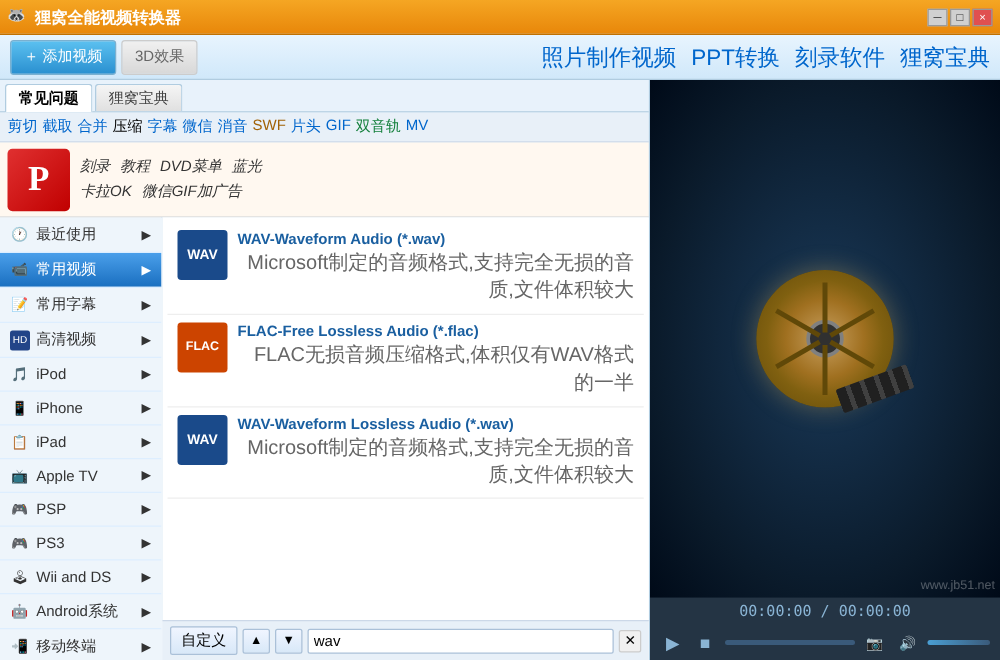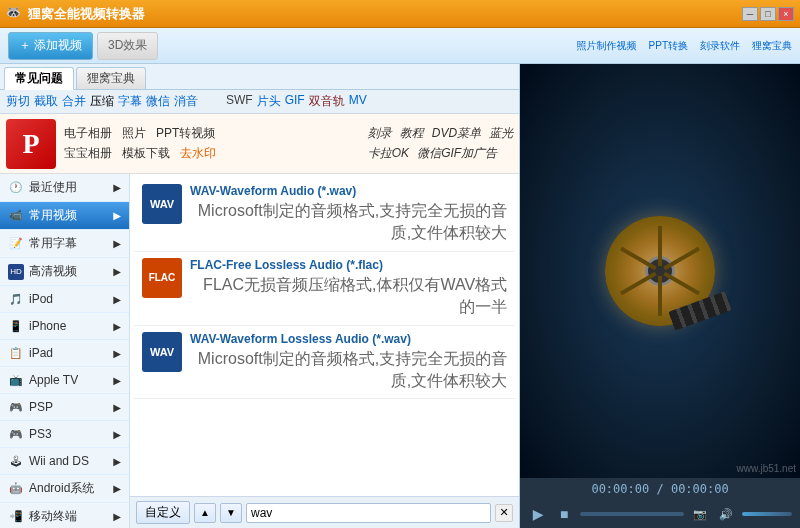--- a/index.html
+++ b/index.html
@@ -52,21 +52,21 @@
       padding: 0 10px;
       border: 1px solid #ccc;
       border-radius: 3px;
       background: linear-gradient(to bottom, #f0f0f0, #d8d8d8);
       color: #666;
       font-size: 12px;
       cursor: pointer;
     }
     .toolbar-spacer { flex: 1; }
     .toolbar-links { display: flex; gap: 12px; align-items: center; }
-    .toolbar-link { color: #0066cc; font-size: 10px; cursor: pointer; text-decoration: none; }
+    .toolbar-link { color: #0066cc; font-size: 18px; cursor: pointer; text-decoration: none; }
 
     
     .left-panel {
       width: 576px;
       display: flex;
       flex-direction: column;
       border-right: 1px solid #b0cce0;
     }
 
     
@@ -353,42 +353,30 @@
     </div>
 
     <div style="background:#e8f0f8; padding:3px 6px; border-bottom:1px solid #ccd8e8; font-size:12px; display:flex; flex-wrap:wrap; gap:4px;">
       <span style="color:#0066cc; cursor:pointer;">剪切</span>
       <span style="color:#0066cc; cursor:pointer;">截取</span>
       <span style="color:#0066cc; cursor:pointer;">合并</span>
       <span style="color:#000000; cursor:pointer;">压缩</span>
       <span style="color:#0066cc; cursor:pointer;">字幕</span>
       <span style="color:#0066cc; cursor:pointer;">微信</span>
       <span style="color:#0066cc; cursor:pointer;">消音</span>
-      <span style="color:#404040; cursor:pointer;margin-left:24px;">SWF</span>
+      <span style="color:#a16207; cursor:pointer;">SWF</span>
       <span style="color:#0066cc; cursor:pointer;">片头</span>
       <span style="color:#0066cc; cursor:pointer;">GIF</span>
-      <span style="color:#7f1d1d; cursor:pointer;">双音轨</span>
+      <span style="color:#15803d; cursor:pointer;">双音轨</span>
       <span style="color:#0066cc; cursor:pointer;">MV</span>
     </div>
 
     <div class="promo-row">
       <div class="promo-icon">
         <span style="font-size:28px; font-weight:900; color:#fff; font-family:serif;">P</span>
-      </div>
-      <div class="promo-links">
-        <div class="promo-link-row">
-          <span class="promo-link">电子相册</span>
-          <span class="promo-link">照片</span>
-          <span class="promo-link">PPT转视频</span>
-        </div>
-        <div class="promo-link-row">
-          <span class="promo-link">宝宝相册</span>
-          <span class="promo-link">模板下载</span>
-          <span class="promo-link orange">去水印</span>
-        </div>
       </div>
       <div class="promo-right">
         <div style="display:flex; gap:8px;">
           <span class="promo-link">刻录</span>
           <span class="promo-link">教程</span>
           <span class="promo-link">DVD菜单</span>
           <span class="promo-link">蓝光</span>
         </div>
         <div style="display:flex; gap:8px;">
           <span class="promo-link">卡拉OK</span>

